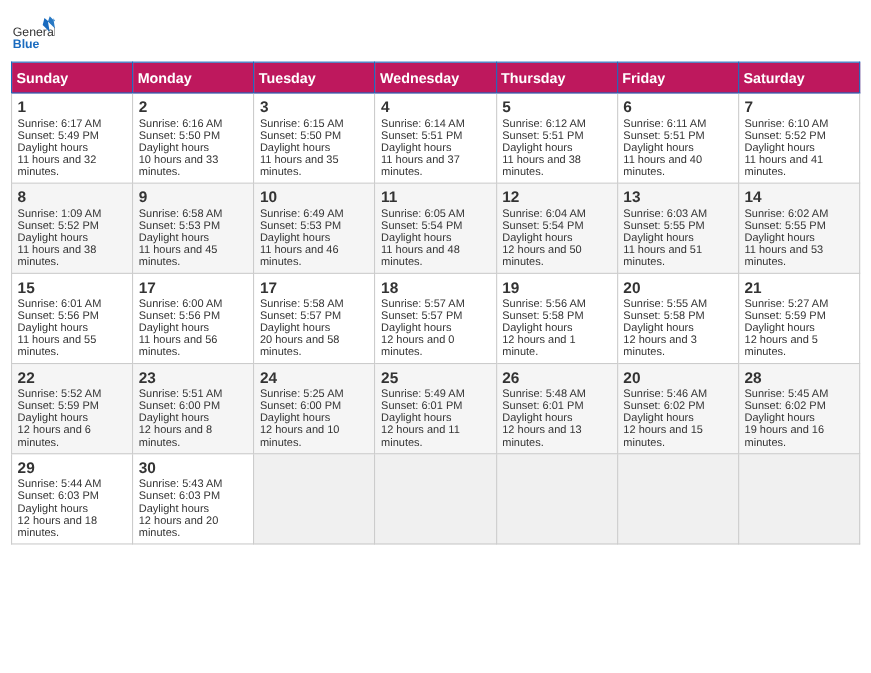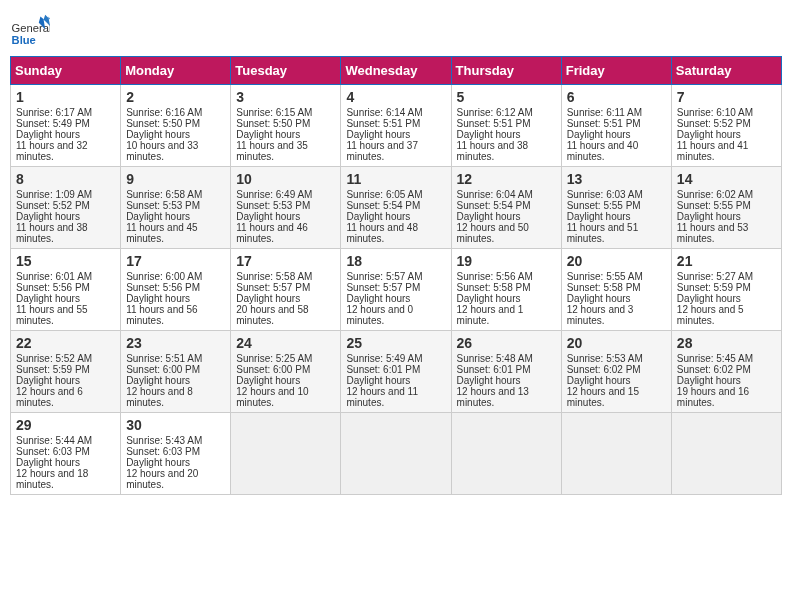--- a/index.html
+++ b/index.html
@@ -128,21 +128,21 @@
         <td><span class="day-num">19</span><span>Sunrise: 5:56 AM</span><br><span>Sunset: 5:58 PM</span><br><span>Daylight hours</span><br><span>12 hours and 1 minute.</span></td>
         <td><span class="day-num">20</span><span>Sunrise: 5:55 AM</span><br><span>Sunset: 5:58 PM</span><br><span>Daylight hours</span><br><span>12 hours and 3 minutes.</span></td>
         <td><span class="day-num">21</span><span>Sunrise: 5:27 AM</span><br><span>Sunset: 5:59 PM</span><br><span>Daylight hours</span><br><span>12 hours and 5 minutes.</span></td>
       </tr>
       <tr>
         <td><span class="day-num">22</span><span>Sunrise: 5:52 AM</span><br><span>Sunset: 5:59 PM</span><br><span>Daylight hours</span><br><span>12 hours and 6 minutes.</span></td>
         <td><span class="day-num">23</span><span>Sunrise: 5:51 AM</span><br><span>Sunset: 6:00 PM</span><br><span>Daylight hours</span><br><span>12 hours and 8 minutes.</span></td>
         <td><span class="day-num">24</span><span>Sunrise: 5:25 AM</span><br><span>Sunset: 6:00 PM</span><br><span>Daylight hours</span><br><span>12 hours and 10 minutes.</span></td>
         <td><span class="day-num">25</span><span>Sunrise: 5:49 AM</span><br><span>Sunset: 6:01 PM</span><br><span>Daylight hours</span><br><span>12 hours and 11 minutes.</span></td>
         <td><span class="day-num">26</span><span>Sunrise: 5:48 AM</span><br><span>Sunset: 6:01 PM</span><br><span>Daylight hours</span><br><span>12 hours and 13 minutes.</span></td>
-        <td><span class="day-num">20</span><span>Sunrise: 5:53 AM</span><br><span>Sunset: 6:02 PM</span><br><span>Daylight hours</span><br><span>12 hours and 15 minutes.</span></td>
+        <td><span class="day-num">20</span><span>Sunrise: 5:46 AM</span><br><span>Sunset: 6:02 PM</span><br><span>Daylight hours</span><br><span>12 hours and 15 minutes.</span></td>
         <td><span class="day-num">28</span><span>Sunrise: 5:45 AM</span><br><span>Sunset: 6:02 PM</span><br><span>Daylight hours</span><br><span>19 hours and 16 minutes.</span></td>
       </tr>
       <tr>
         <td><span class="day-num">29</span><span>Sunrise: 5:44 AM</span><br><span>Sunset: 6:03 PM</span><br><span>Daylight hours</span><br><span>12 hours and 18 minutes.</span></td>
         <td><span class="day-num">30</span><span>Sunrise: 5:43 AM</span><br><span>Sunset: 6:03 PM</span><br><span>Daylight hours</span><br><span>12 hours and 20 minutes.</span></td>
         <td class="empty-cell"></td>
         <td class="empty-cell"></td>
         <td class="empty-cell"></td>
         <td class="empty-cell"></td>
         <td class="empty-cell"></td>

